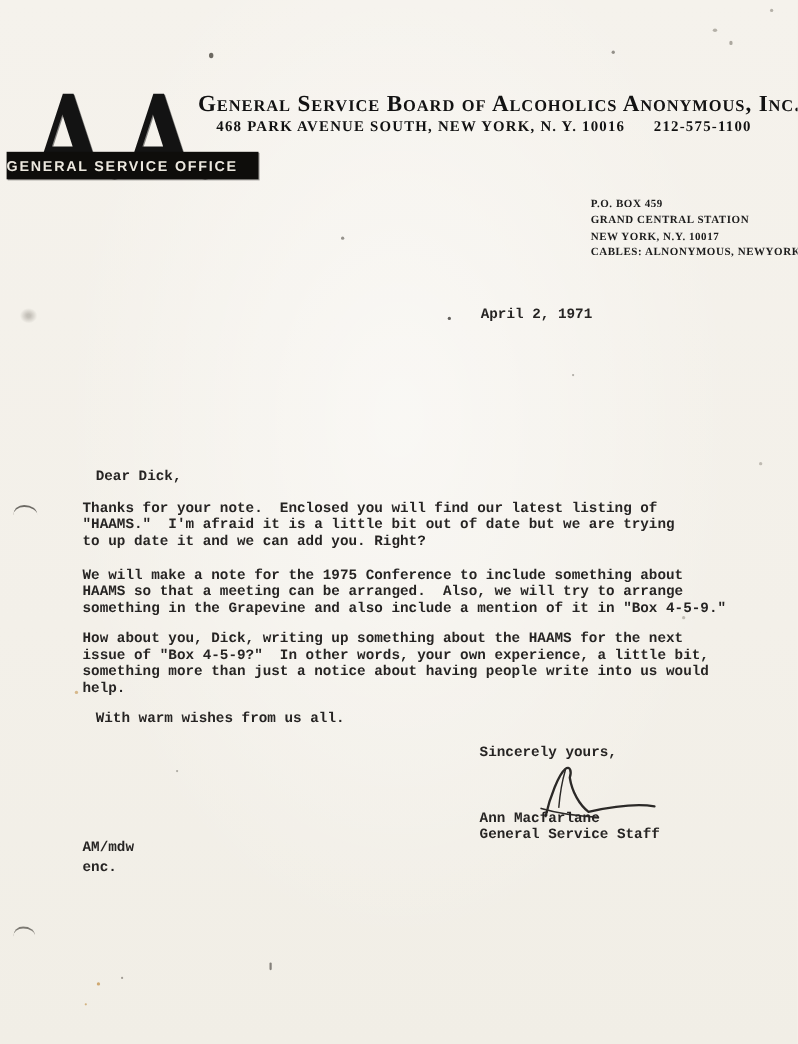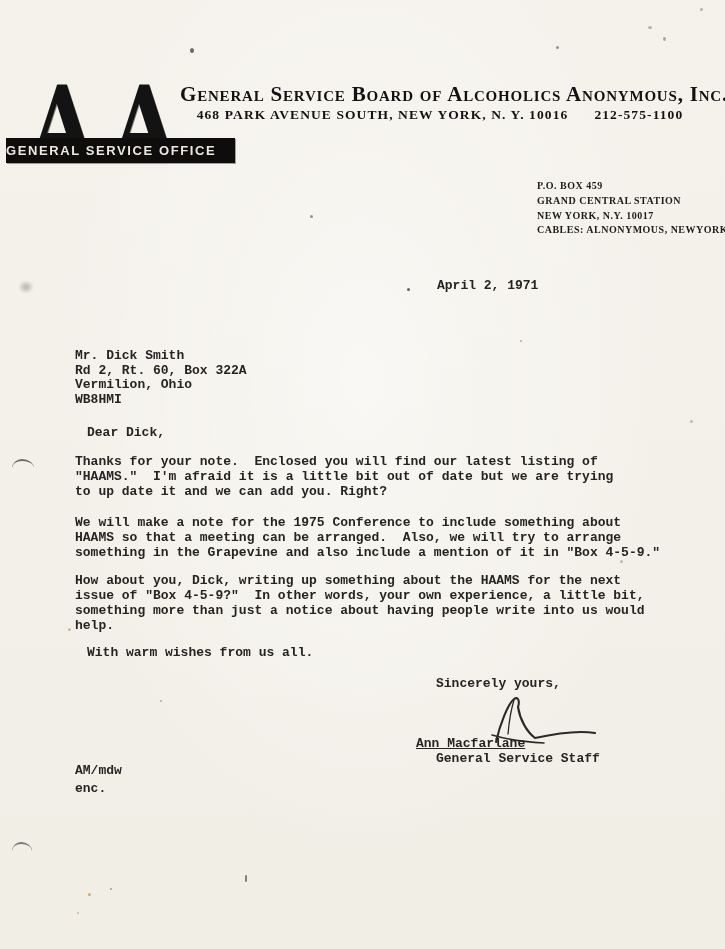--- a/index.html
+++ b/index.html
@@ -100,24 +100,20 @@
 
   <div class="comms-lines">
     <div>P.O. BOX 459</div>
     <div>GRAND CENTRAL STATION</div>
     <div>NEW YORK, N.Y. 10017</div>
     <div>CABLES: ALNONYMOUS, NEWYORK</div>
   </div>
 
   <div class="type" style="left:437px;top:278px;">April 2, 1971</div>
 
-  <div class="type" style="left:75px;top:349px;line-height:14.7px;">Mr. Dick Smith
-Rd 2, Rt. 60, Box 322A
-Vermilion, Ohio
-WB8HMI</div>
 
   <div class="type" style="left:75px;top:425px;padding-left:12px;">Dear Dick,</div>
 
   <div class="type" style="left:75px;top:454px;">Thanks for your note.  Enclosed you will find our latest listing of
 "HAAMS."  I'm afraid it is a little bit out of date but we are trying
 to up date it and we can add you. Right?</div>
   <div class="type" style="left:75px;top:515px;">We will make a note for the 1975 Conference to include something about
 HAAMS so that a meeting can be arranged.  Also, we will try to arrange
 something in the Grapevine and also include a mention of it in "Box 4-5-9."</div>
   <div class="type" style="left:75px;top:573px;">How about you, Dick, writing up something about the HAAMS for the next
@@ -127,21 +123,21 @@
   <div class="type" style="left:75px;top:645px;margin-left:12px;">With warm wishes from us all.</div>
 
   <div class="type" style="left:436px;top:676px;">Sincerely yours,</div>
 
   <svg class="sig" width="115" height="50" viewBox="0 0 115 50">
     <path d="M9 46 C13 28 21 8 27 3 C31 0 33 5 31 11 C33 24 40 36 48 42 C66 38 90 34 108 37" fill="none" stroke="#2b2927" stroke-width="2.1" stroke-linecap="round"></path>
     <path d="M5 39 C22 44 38 46 57 47" fill="none" stroke="#2b2927" stroke-width="1.6" stroke-linecap="round"></path>
     <path d="M27 4 C24 14 22 26 21 38" fill="none" stroke="#2b2927" stroke-width="1.3" stroke-linecap="round"></path>
   </svg>
 
-  <div class="type" style="left:416px;top:736px;text-decoration:underline;">Ann Macfarlane</div>
+  <div class="type" style="left:436px;top:736px;">Ann Macfarlane</div>
   <div class="type" style="left:436px;top:751px;">General Service Staff</div>
 
   <div class="type" style="left:75px;top:763px;">AM/mdw</div>
   <div class="type" style="left:75px;top:781px;">enc.</div>
 
   <div class="mark dash1"></div>
   <div class="mark dash2"></div>
   <div class="mark smudge"></div>
 
   <div class="speck" style="left:190px;top:48px;width:4px;height:5px;background:#4a463f;opacity:.8;"></div>

